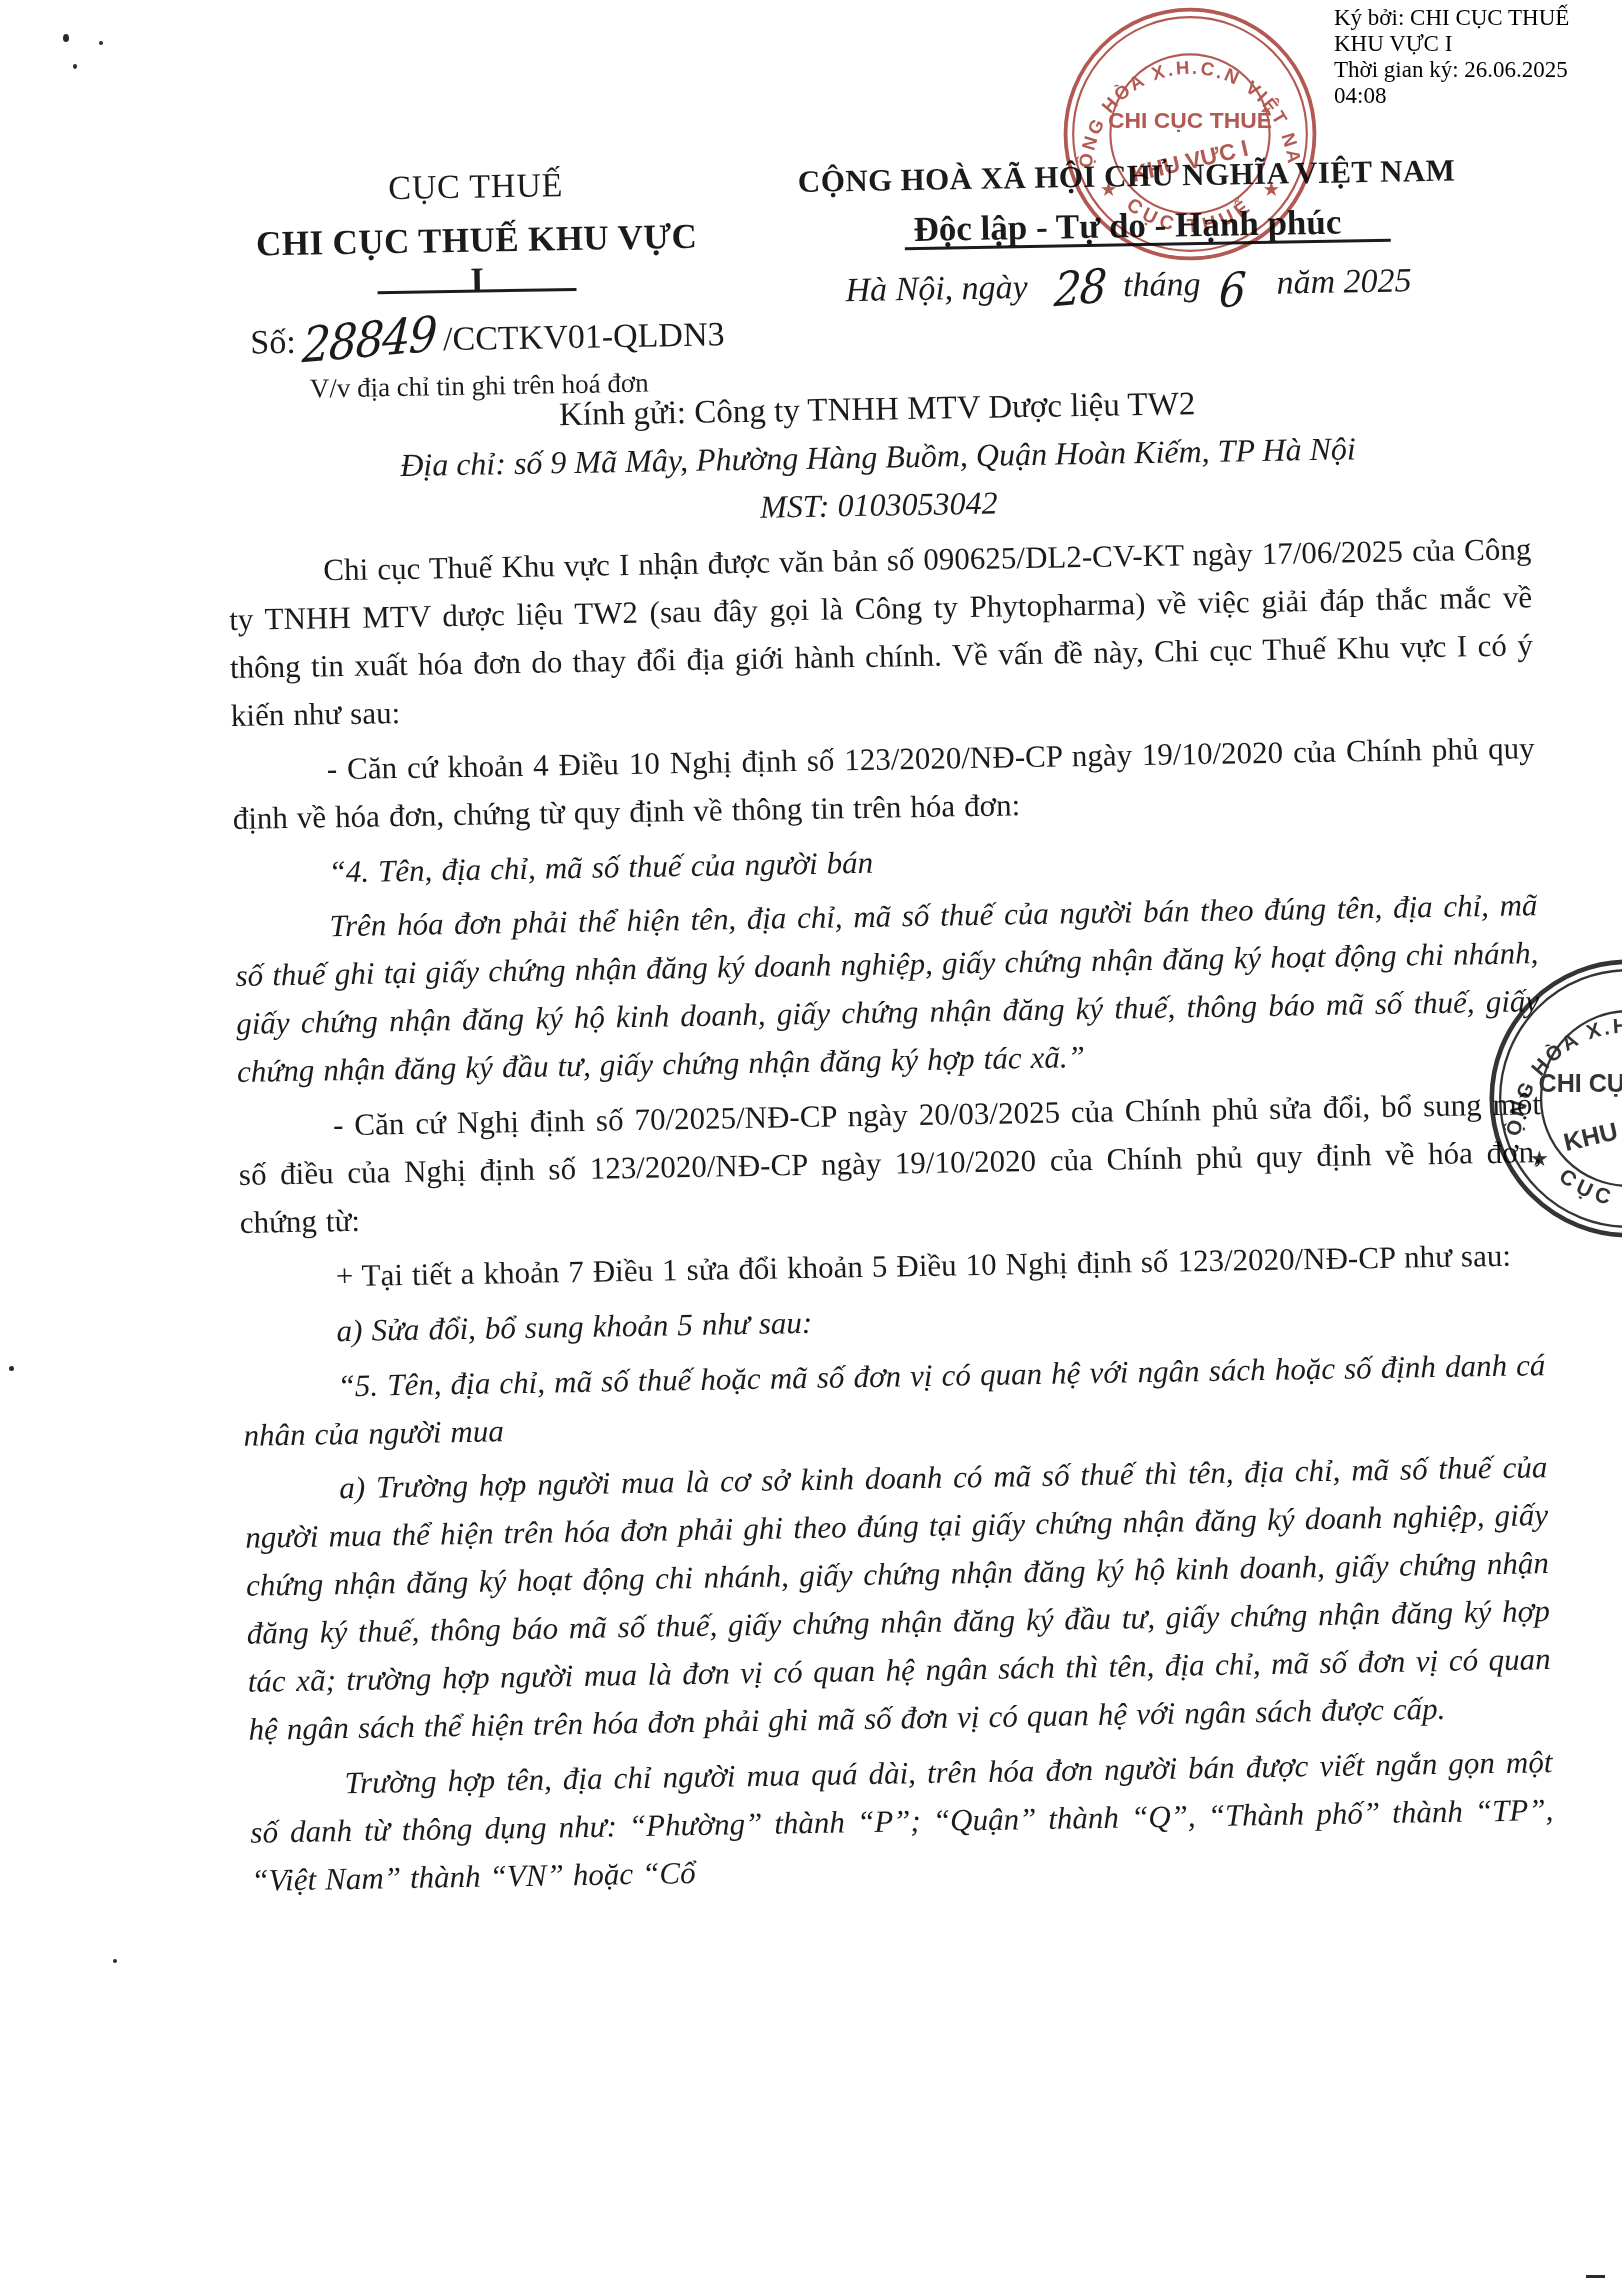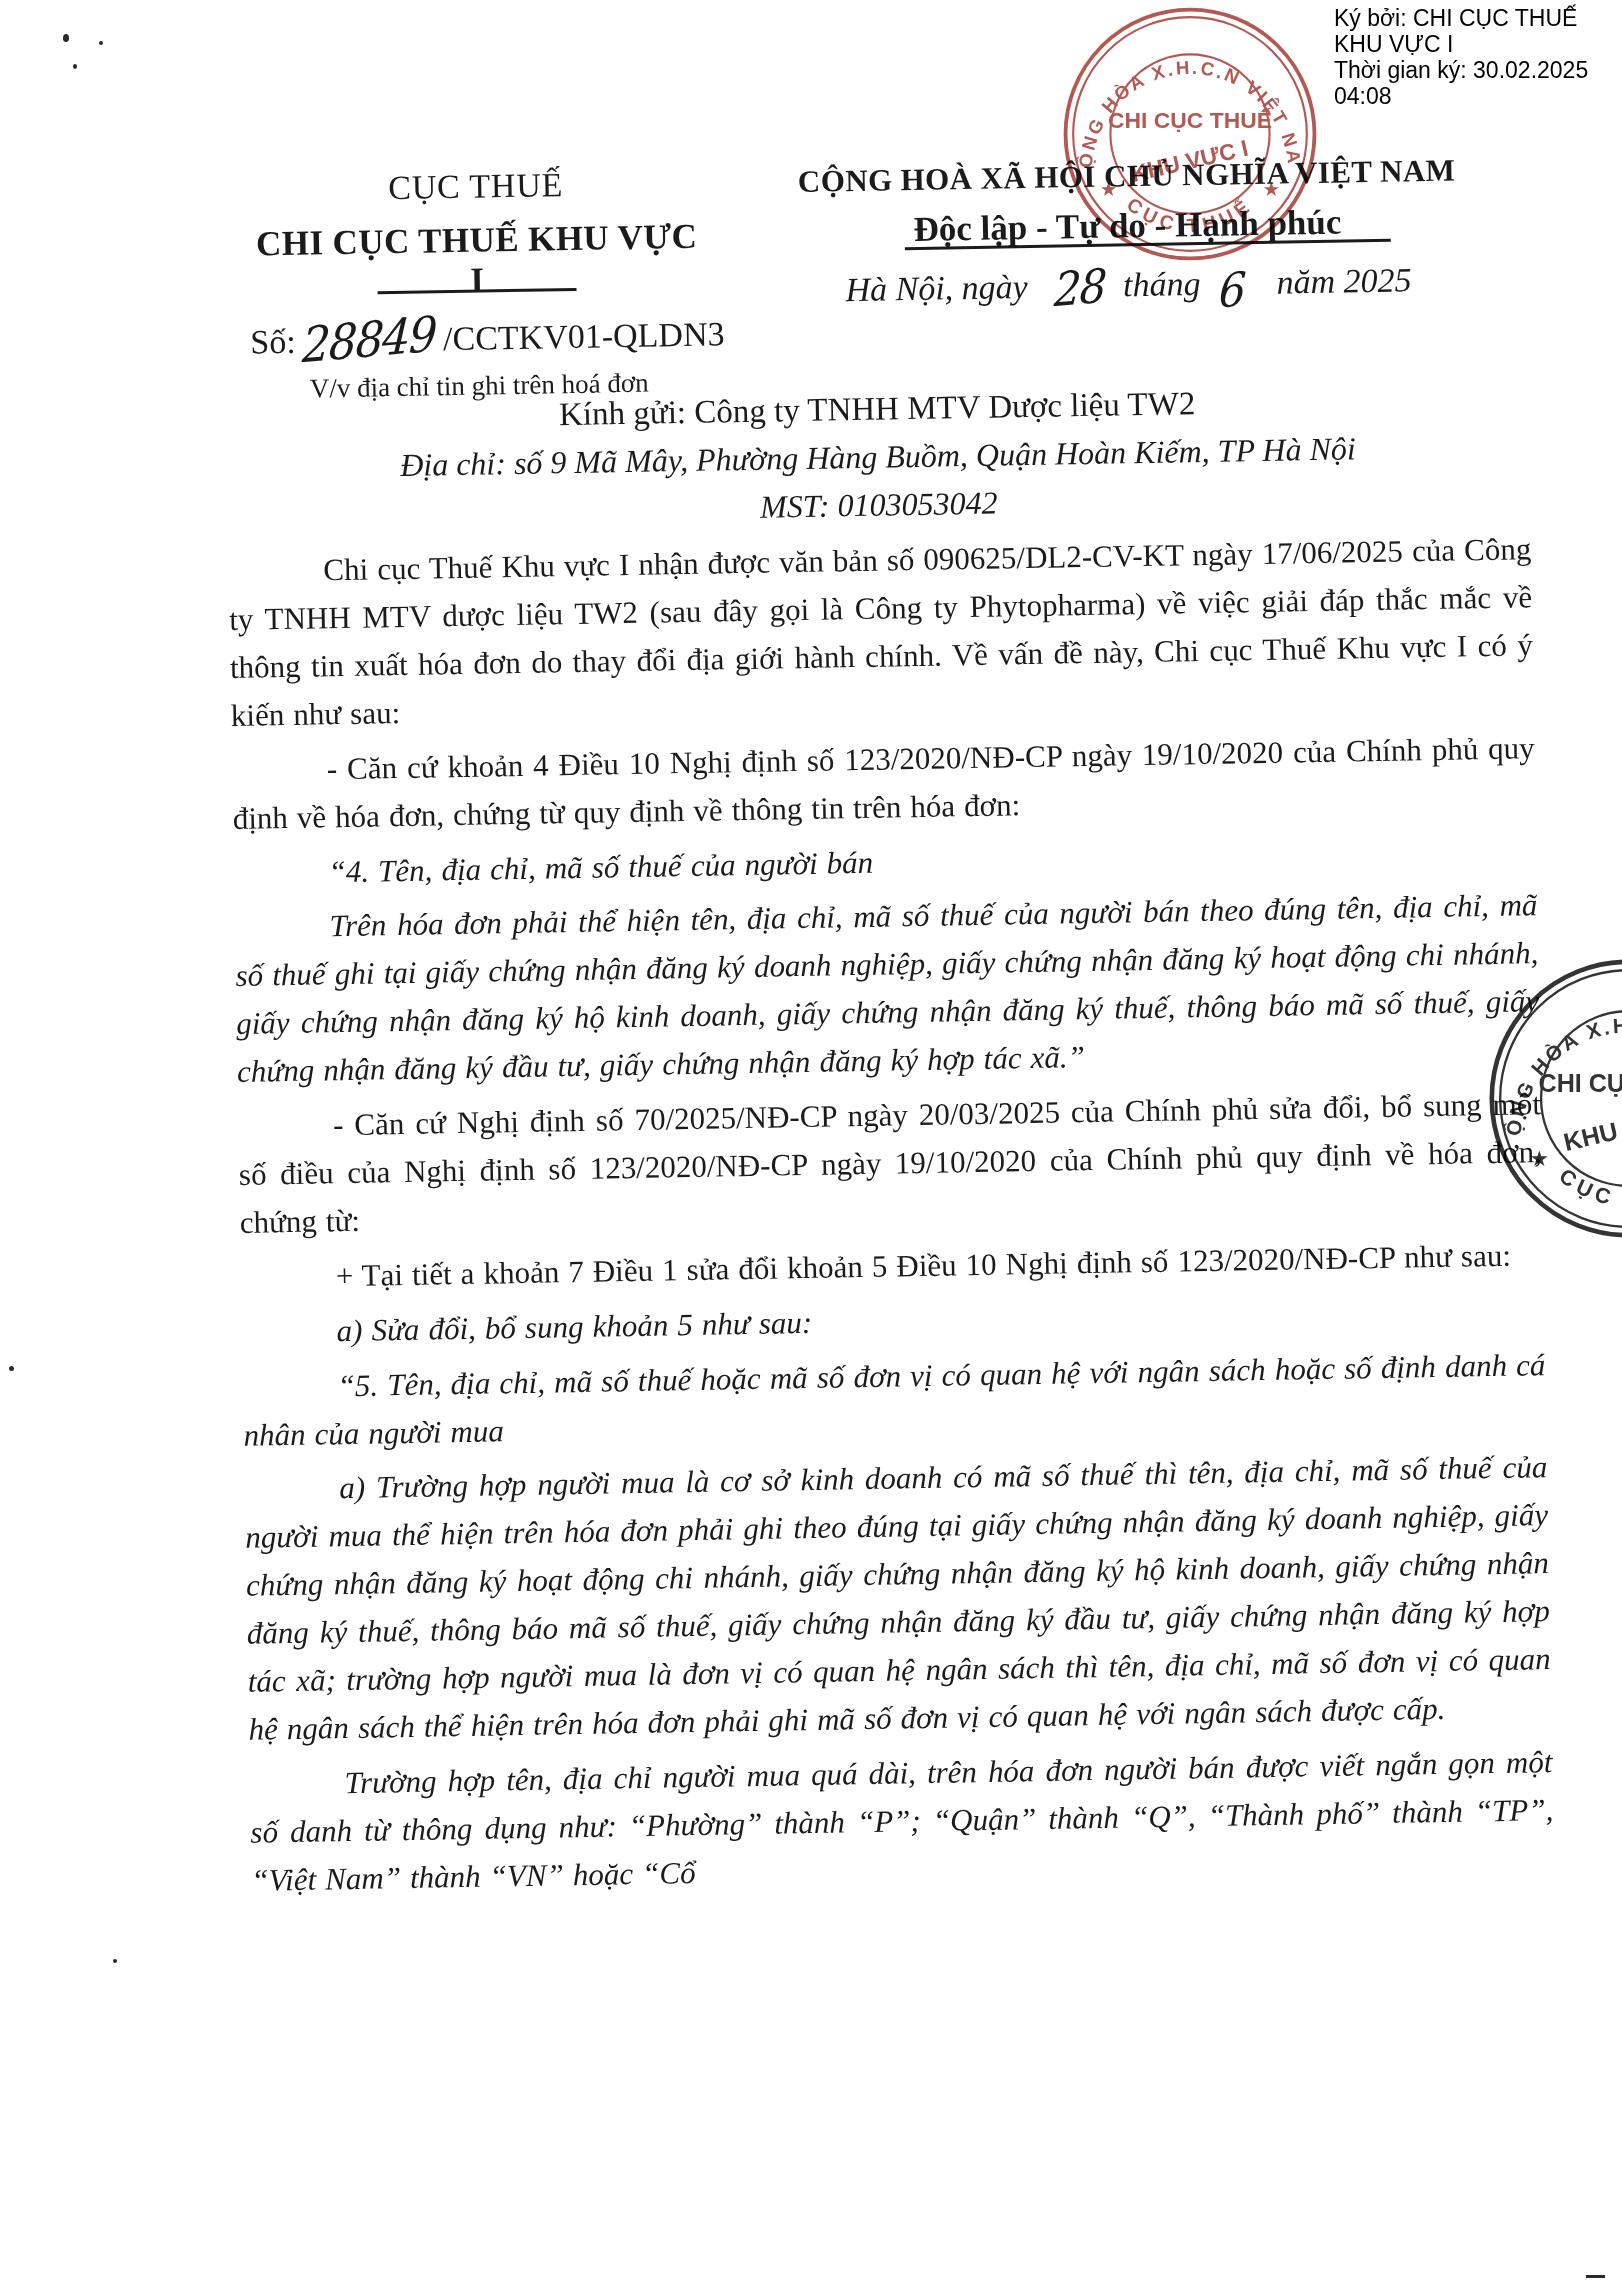--- a/index.html
+++ b/index.html
@@ -42,21 +42,21 @@
   .rc-addr{font-size:32px;font-style:italic;}
   .rc-mst{font-size:32px;font-style:italic;}
   
   .doc-body{position:absolute;left:228px;top:548px;width:1303px;
     font-size:31px;line-height:48px;text-align:justify;word-spacing:1.3px;}
   .doc-body p{margin:0 0 6.8px 0;text-indent:95px;}
   .doc-body p.it{font-style:italic;}
   
   .sig{
     position:absolute;left:1334px;top:5px;width:279px;
-    font-family:Liberation Sans, sans-serif;font-size:23px;line-height:26px;color:#000;
+    font-family:Liberation Serif, serif;font-size:23px;line-height:26px;color:#000;
   }
   .stamp{position:absolute;mix-blend-mode:multiply;}
   .stamp-red{left:1063px;top:6.8px;color:#a8423b;opacity:0.88;}
   .stamp-black{left:1489px;top:959px;color:#222222;opacity:0.92;}
   .stamp svg text{font-family:"Liberation Sans", sans-serif;font-weight:bold;fill:currentColor;}
   .stamp svg circle{fill:none;stroke:currentColor;}
   
   .speck{position:absolute;background:#2a2a2a;border-radius:50%;}
   .dash{position:absolute;background:#2a2a2a;}
 </style>
@@ -101,21 +101,21 @@
     <p class="it">“5. Tên, địa chỉ, mã số thuế hoặc mã số đơn vị có quan hệ với ngân sách hoặc số định danh cá nhân của người mua</p>
     <p class="it">a) Trường hợp người mua là cơ sở kinh doanh có mã số thuế thì tên, địa chỉ, mã số thuế của người mua thể hiện trên hóa đơn phải ghi theo đúng tại giấy chứng nhận đăng ký doanh nghiệp, giấy chứng nhận đăng ký hoạt động chi nhánh, giấy chứng nhận đăng ký hộ kinh doanh, giấy chứng nhận đăng ký thuế, thông báo mã số thuế, giấy chứng nhận đăng ký đầu tư, giấy chứng nhận đăng ký hợp tác xã; trường hợp người mua là đơn vị có quan hệ ngân sách thì tên, địa chỉ, mã số đơn vị có quan hệ ngân sách thể hiện trên hóa đơn phải ghi mã số đơn vị có quan hệ với ngân sách được cấp.</p>
     <p class="it">Trường hợp tên, địa chỉ người mua quá dài, trên hóa đơn người bán được viết ngắn gọn một số danh từ thông dụng như: “Phường” thành “P”; “Quận” thành “Q”, “Thành phố” thành “TP”, “Việt Nam” thành “VN” hoặc “Cổ</p>
   </div>
 
 </div>
 
 <div class="sig">
   <div>Ký bởi: CHI CỤC THUẾ</div>
   <div>KHU VỰC I</div>
-  <div>Thời gian ký: 30.02.2025</div>
+  <div>Thời gian ký: 26.06.2025</div>
   <div>04:08</div>
 </div>
 
 <div class="stamp stamp-red">
   <svg width="254" height="254" viewBox="0 0 300 300">
     <defs>
       <path id="arcTopR" d="M 34,195 A 116,116 0 1 1 266,195"></path>
       <path id="arcBotR" d="M 44,190 A 112,112 0 0 0 256,190"></path>
     </defs>
     <circle cx="150" cy="150" r="147" stroke-width="4.5"></circle>

